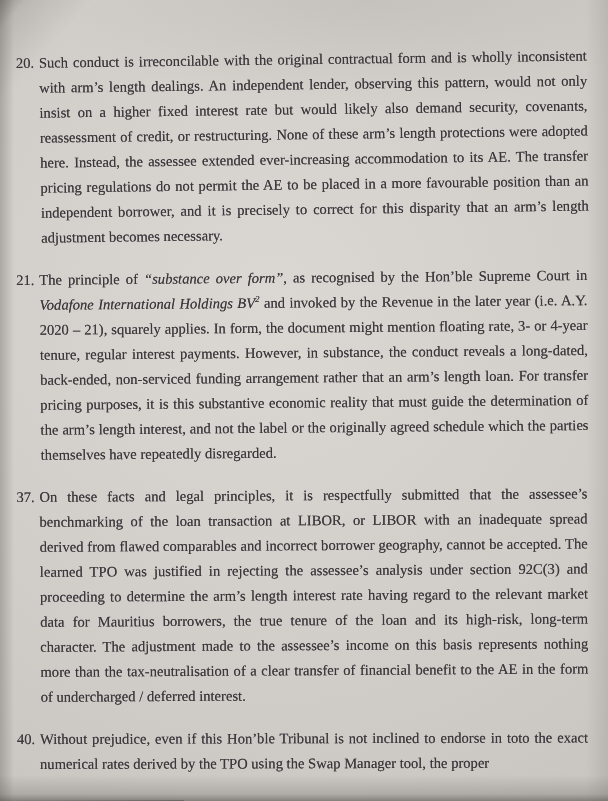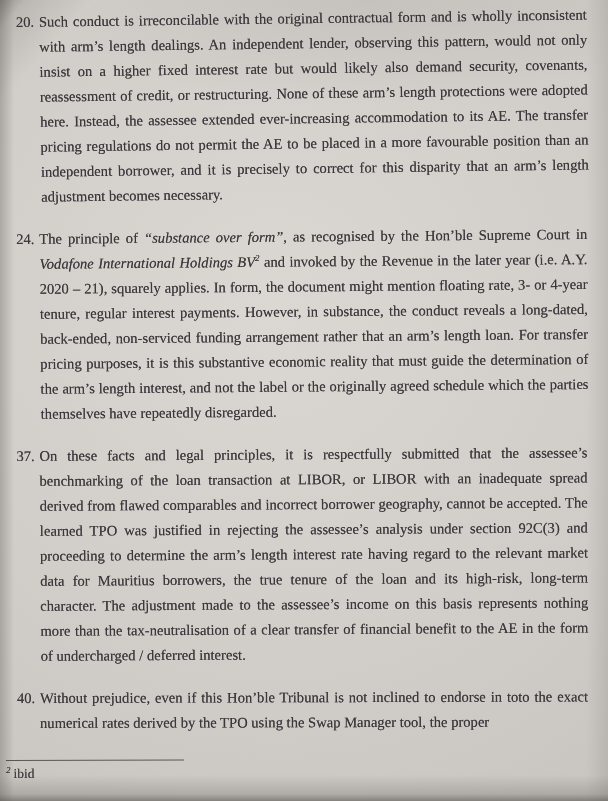--- a/index.html
+++ b/index.html
@@ -12,20 +12,21 @@
       linear-gradient(132deg, rgba(70,66,62,0.45) 0%, rgba(70,66,62,0.15) 2%, rgba(70,66,62,0) 7%),
       linear-gradient(90deg, rgba(80,75,70,0.30) 0px, rgba(80,75,70,0) 14px),
       linear-gradient(270deg, rgba(95,90,85,0.16) 0px, rgba(95,90,85,0) 22px),
       radial-gradient(70% 18% at 60% 0%, rgba(120,114,108,0.14), rgba(120,114,108,0) 75%),
       radial-gradient(125% 95% at 45% 38%, #dbd8d4 0%, #cfccc8 55%, #c2bfbb 100%);
   }
   .page {
     position: absolute; inset: 0;
     padding-top: 10px;
     box-sizing: border-box;
+    margin-top: 41px;
   }
   .para {
     position: relative;
     margin: 0 20px 17px 17px;
     padding-left: 23px;
     text-align: justify;
     font-size: 14.6px;
     line-height: 25px;
     text-shadow: 0 0 0.6px rgba(58,56,59,0.75);
     transform-origin: 0 50%;
@@ -62,21 +63,21 @@
 <body>
 
 <div class="page">
 
   <div class="para tilt-a">
     <span class="num">20.</span>
     <span>Such conduct is irreconcilable with the original contractual form and is wholly inconsistent with arm’s length dealings. An independent lender, observing this pattern, would not only insist on a higher fixed interest rate but would likely also demand security, covenants, reassessment of credit, or restructuring. None of these arm’s length protections were adopted here. Instead, the assessee extended ever-increasing accommodation to its AE. The transfer pricing regulations do not permit the AE to be placed in a more favourable position than an independent borrower, and it is precisely to correct for this disparity that an arm’s length adjustment becomes necessary.</span>
   </div>
 
   <div class="para tilt-b">
-    <span class="num">24.</span>
+    <span class="num">21.</span>
     <span>The principle of </span><span class="ital">“substance over form”</span><span>, as recognised by the Hon’ble Supreme Court in </span><span class="ital">Vodafone International Holdings BV</span><sup class="fn-ref">2</sup><span> and invoked by the Revenue in the later year (i.e. A.Y. 2020 – 21), squarely applies. In form, the document might mention floating rate, 3- or 4-year tenure, regular interest payments. However, in substance, the conduct reveals a long-dated, back-ended, non-serviced funding arrangement rather that an arm’s length loan. For transfer pricing purposes, it is this substantive economic reality that must guide the determination of the arm’s length interest, and not the label or the originally agreed schedule which the parties themselves have repeatedly disregarded.</span>
   </div>
 
   <div class="para tilt-c">
     <span class="num">37.</span>
     <span>On these facts and legal principles, it is respectfully submitted that the assessee’s benchmarking of the loan transaction at LIBOR, or LIBOR with an inadequate spread derived from flawed comparables and incorrect borrower geography, cannot be accepted. The learned TPO was justified in rejecting the assessee’s analysis under section 92C(3) and proceeding to determine the arm’s length interest rate having regard to the relevant market data for Mauritius borrowers, the true tenure of the loan and its high-risk, long-term character. The adjustment made to the assessee’s income on this basis represents nothing more than the tax-neutralisation of a clear transfer of financial benefit to the AE in the form of undercharged / deferred interest.</span>
   </div>
 
   <div class="para tilt-d">
     <span class="num">40.</span>

